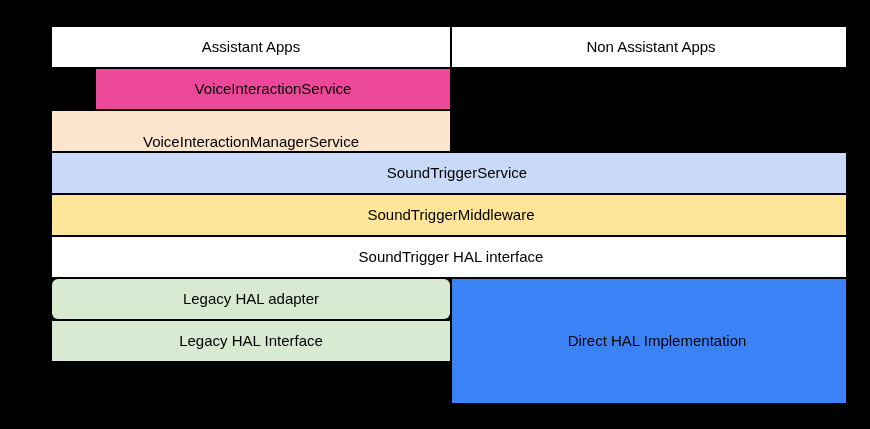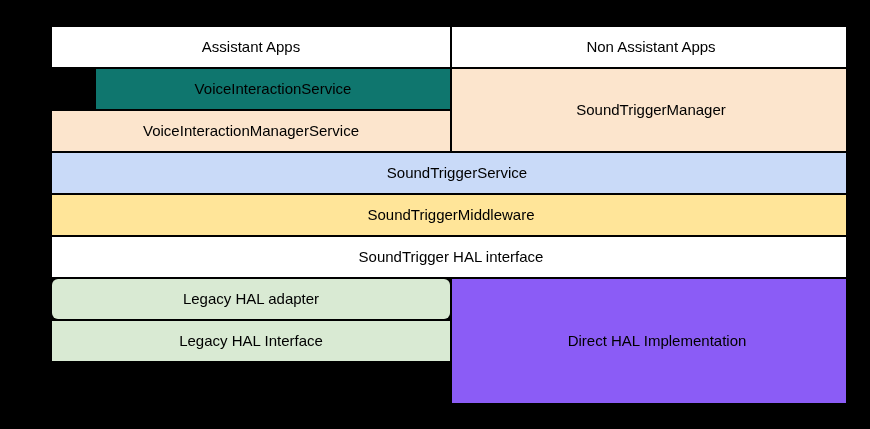--- a/index.html
+++ b/index.html
@@ -59,49 +59,46 @@
   <div class="grid">
 
     <div class="cell c-assistant" style="background: rgb(255, 255, 255);">
       <span>Assistant Apps</span>
     </div>
 
     <div class="cell c-non-assistant" style="background: rgb(255, 255, 255);">
       <span>Non Assistant Apps</span>
     </div>
 
-    <div class="cell c-vis" style="background: #0f766e; margin-left: 44px;">
+    <div class="cell c-vis" style="background: #ec4899; margin-left: 44px;">
       <span>VoiceInteractionService</span>
     </div>
 
-    <div class="cell c-stm" style="background: rgb(252, 229, 205);">
-      <span>SoundTriggerManager</span>
-    </div>
 
-    <div class="cell c-vims" style="background: rgb(252, 229, 205);">
+    <div class="cell c-vims" style="background: rgb(252, 229, 205); align-items: flex-end;">
       <span>VoiceInteractionManagerService</span>
     </div>
 
     <div class="cell c-sts" style="background: rgb(201, 218, 248); padding-left: 12px;">
       <span>SoundTriggerService</span>
     </div>
 
     <div class="cell c-stmw" style="background: rgb(255, 229, 153);">
       <span>SoundTriggerMiddleware</span>
     </div>
 
     <div class="cell c-halif" style="background: rgb(255, 255, 255);">
       <span>SoundTrigger HAL interface</span>
     </div>
 
     <div class="cell c-lha" style="background: rgb(217, 234, 211); border-radius: 6px;">
       <span>Legacy HAL adapter</span>
     </div>
 
-    <div class="cell c-dhi" style="background: #8b5cf6; padding-left: 12px;">
+    <div class="cell c-dhi" style="background: #3b82f6; padding-left: 12px;">
       <span>Direct HAL Implementation</span>
     </div>
 
     <div class="cell c-lhi" style="background: rgb(217, 234, 211); text-align: center;">
       <span>Legacy HAL Interface</span>
     </div>
 
 
   </div>
 </div>

